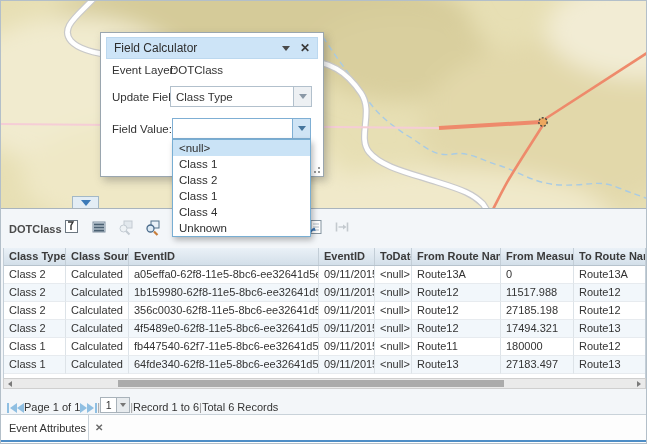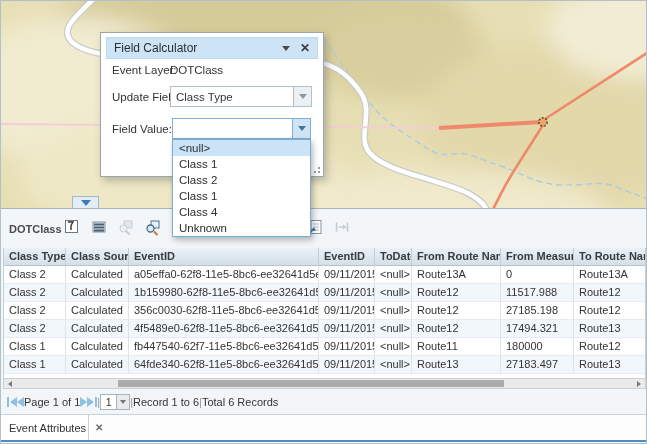--- a/index.html
+++ b/index.html
@@ -62,21 +62,21 @@
 
   
   .hscroll { position:absolute; left:2px; top:169px; width:643px; height:11px; background:#eaeaea; border:1px solid #cfcfcf; }
   .hs-arrow { position:absolute; top:0; width:12px; height:9px; display:flex; align-items:center; justify-content:center; cursor:pointer; }
   .hs-arrow.left{ left:0; } .hs-arrow.right{ right:0; }
   .hs-arrow .t-l { width:0;height:0;border-top:3.5px solid transparent;border-bottom:3.5px solid transparent;border-right:4.5px solid #7a7a7a; }
   .hs-arrow .t-r { width:0;height:0;border-top:3.5px solid transparent;border-bottom:3.5px solid transparent;border-left:4.5px solid #7a7a7a; }
   .hs-thumb { position:absolute; left:114px; top:1px; width:386px; height:7px; background:#ababab; cursor:grab; }
 
   
-  .pager { position:absolute; left:6px; top:182px; height:22px; display:flex; align-items:center; font-size:11px; color:#333; }
+  .pager { position:absolute; left:6px; top:182px; height:22px; display:flex; align-items:flex-end; font-size:11px; color:#333; }
   .nav { display:inline-flex; align-items:center; gap:1px; cursor:pointer; }
   .nav .bar { width:2px; height:10px; background:#8fbfe2; }
   .nav .tl { width:0;height:0;border-top:5px solid transparent;border-bottom:5px solid transparent;border-right:7px solid #8fbfe2; }
   .nav .tr { width:0;height:0;border-top:5px solid transparent;border-bottom:5px solid transparent;border-left:7px solid #8fbfe2; }
   .sep { color:#999; }
   .pg-combo { display:inline-flex; height:16px; border:1px solid #a8b2ba; background:#fff; align-items:center; cursor:pointer; }
   .pg-combo .val { width:15px; text-align:center; font-size:10.5px; color:#333; }
   .pg-combo .btn { width:13px; height:100%; background:#e7ebee; border-left:1px solid #a8b2ba; display:flex; align-items:center; justify-content:center; }
   .pg-combo .btn i { width:0;height:0;border-left:3.5px solid transparent;border-right:3.5px solid transparent;border-top:4px solid #777; }
 

